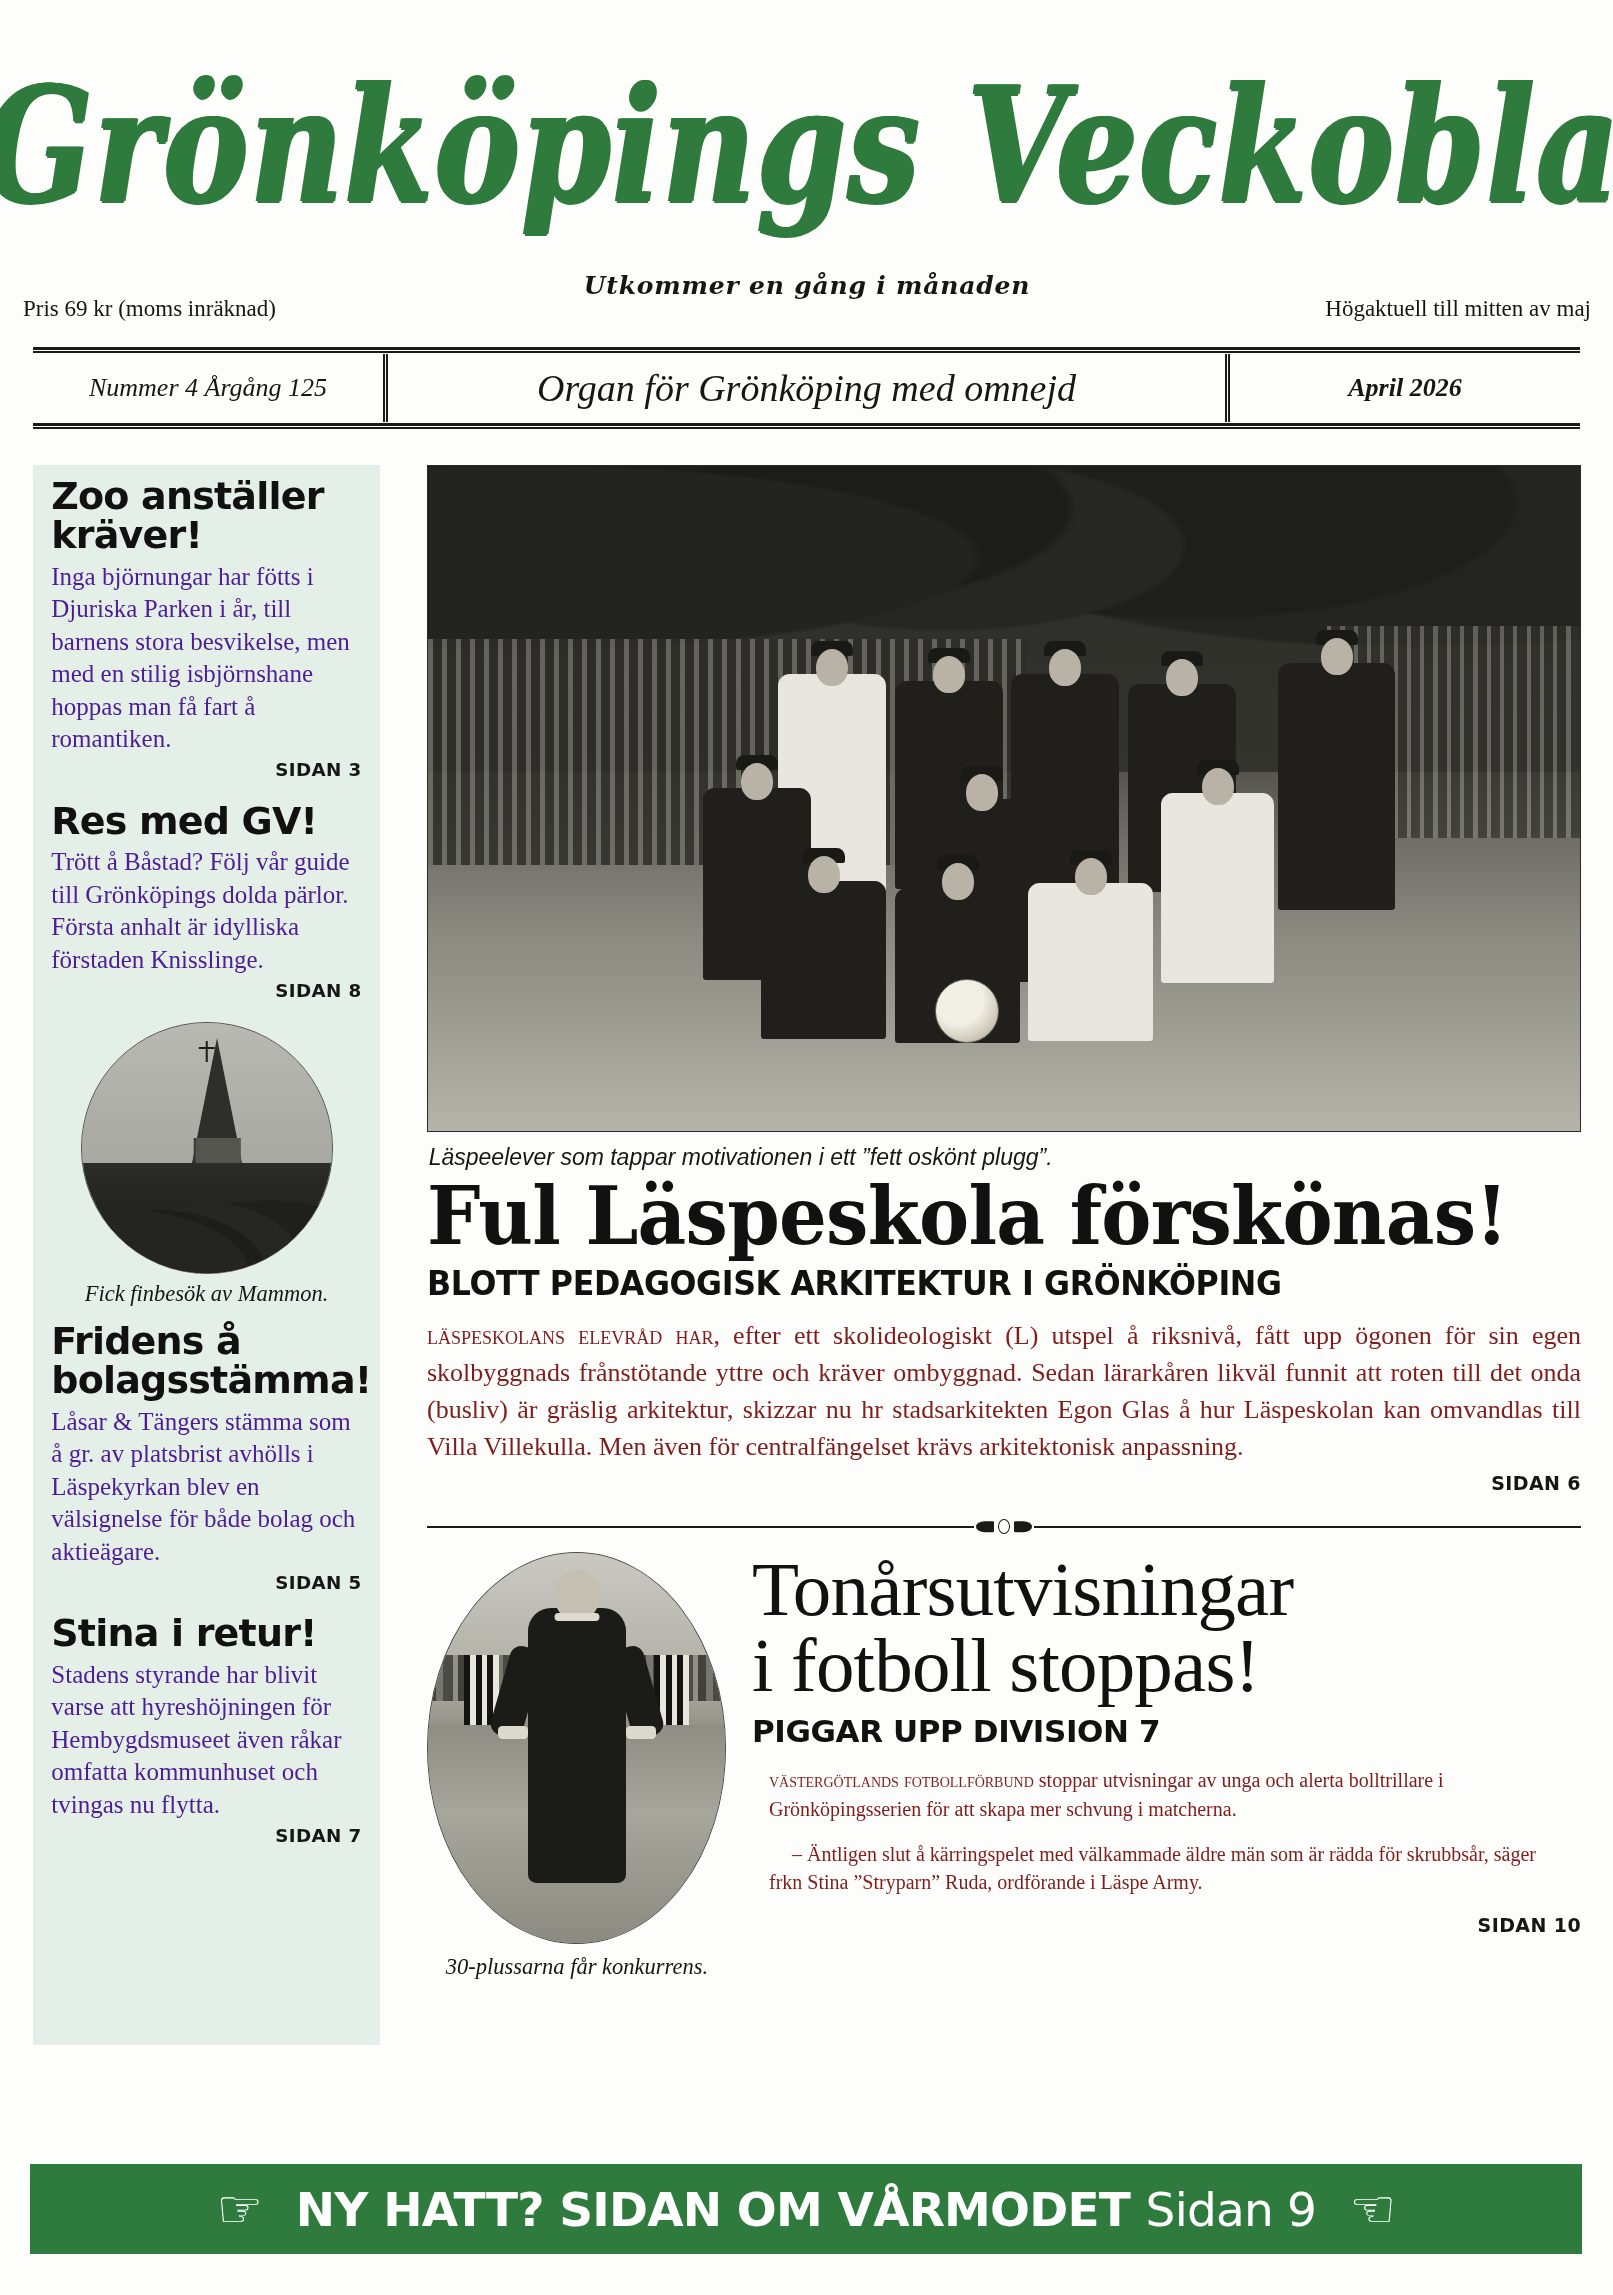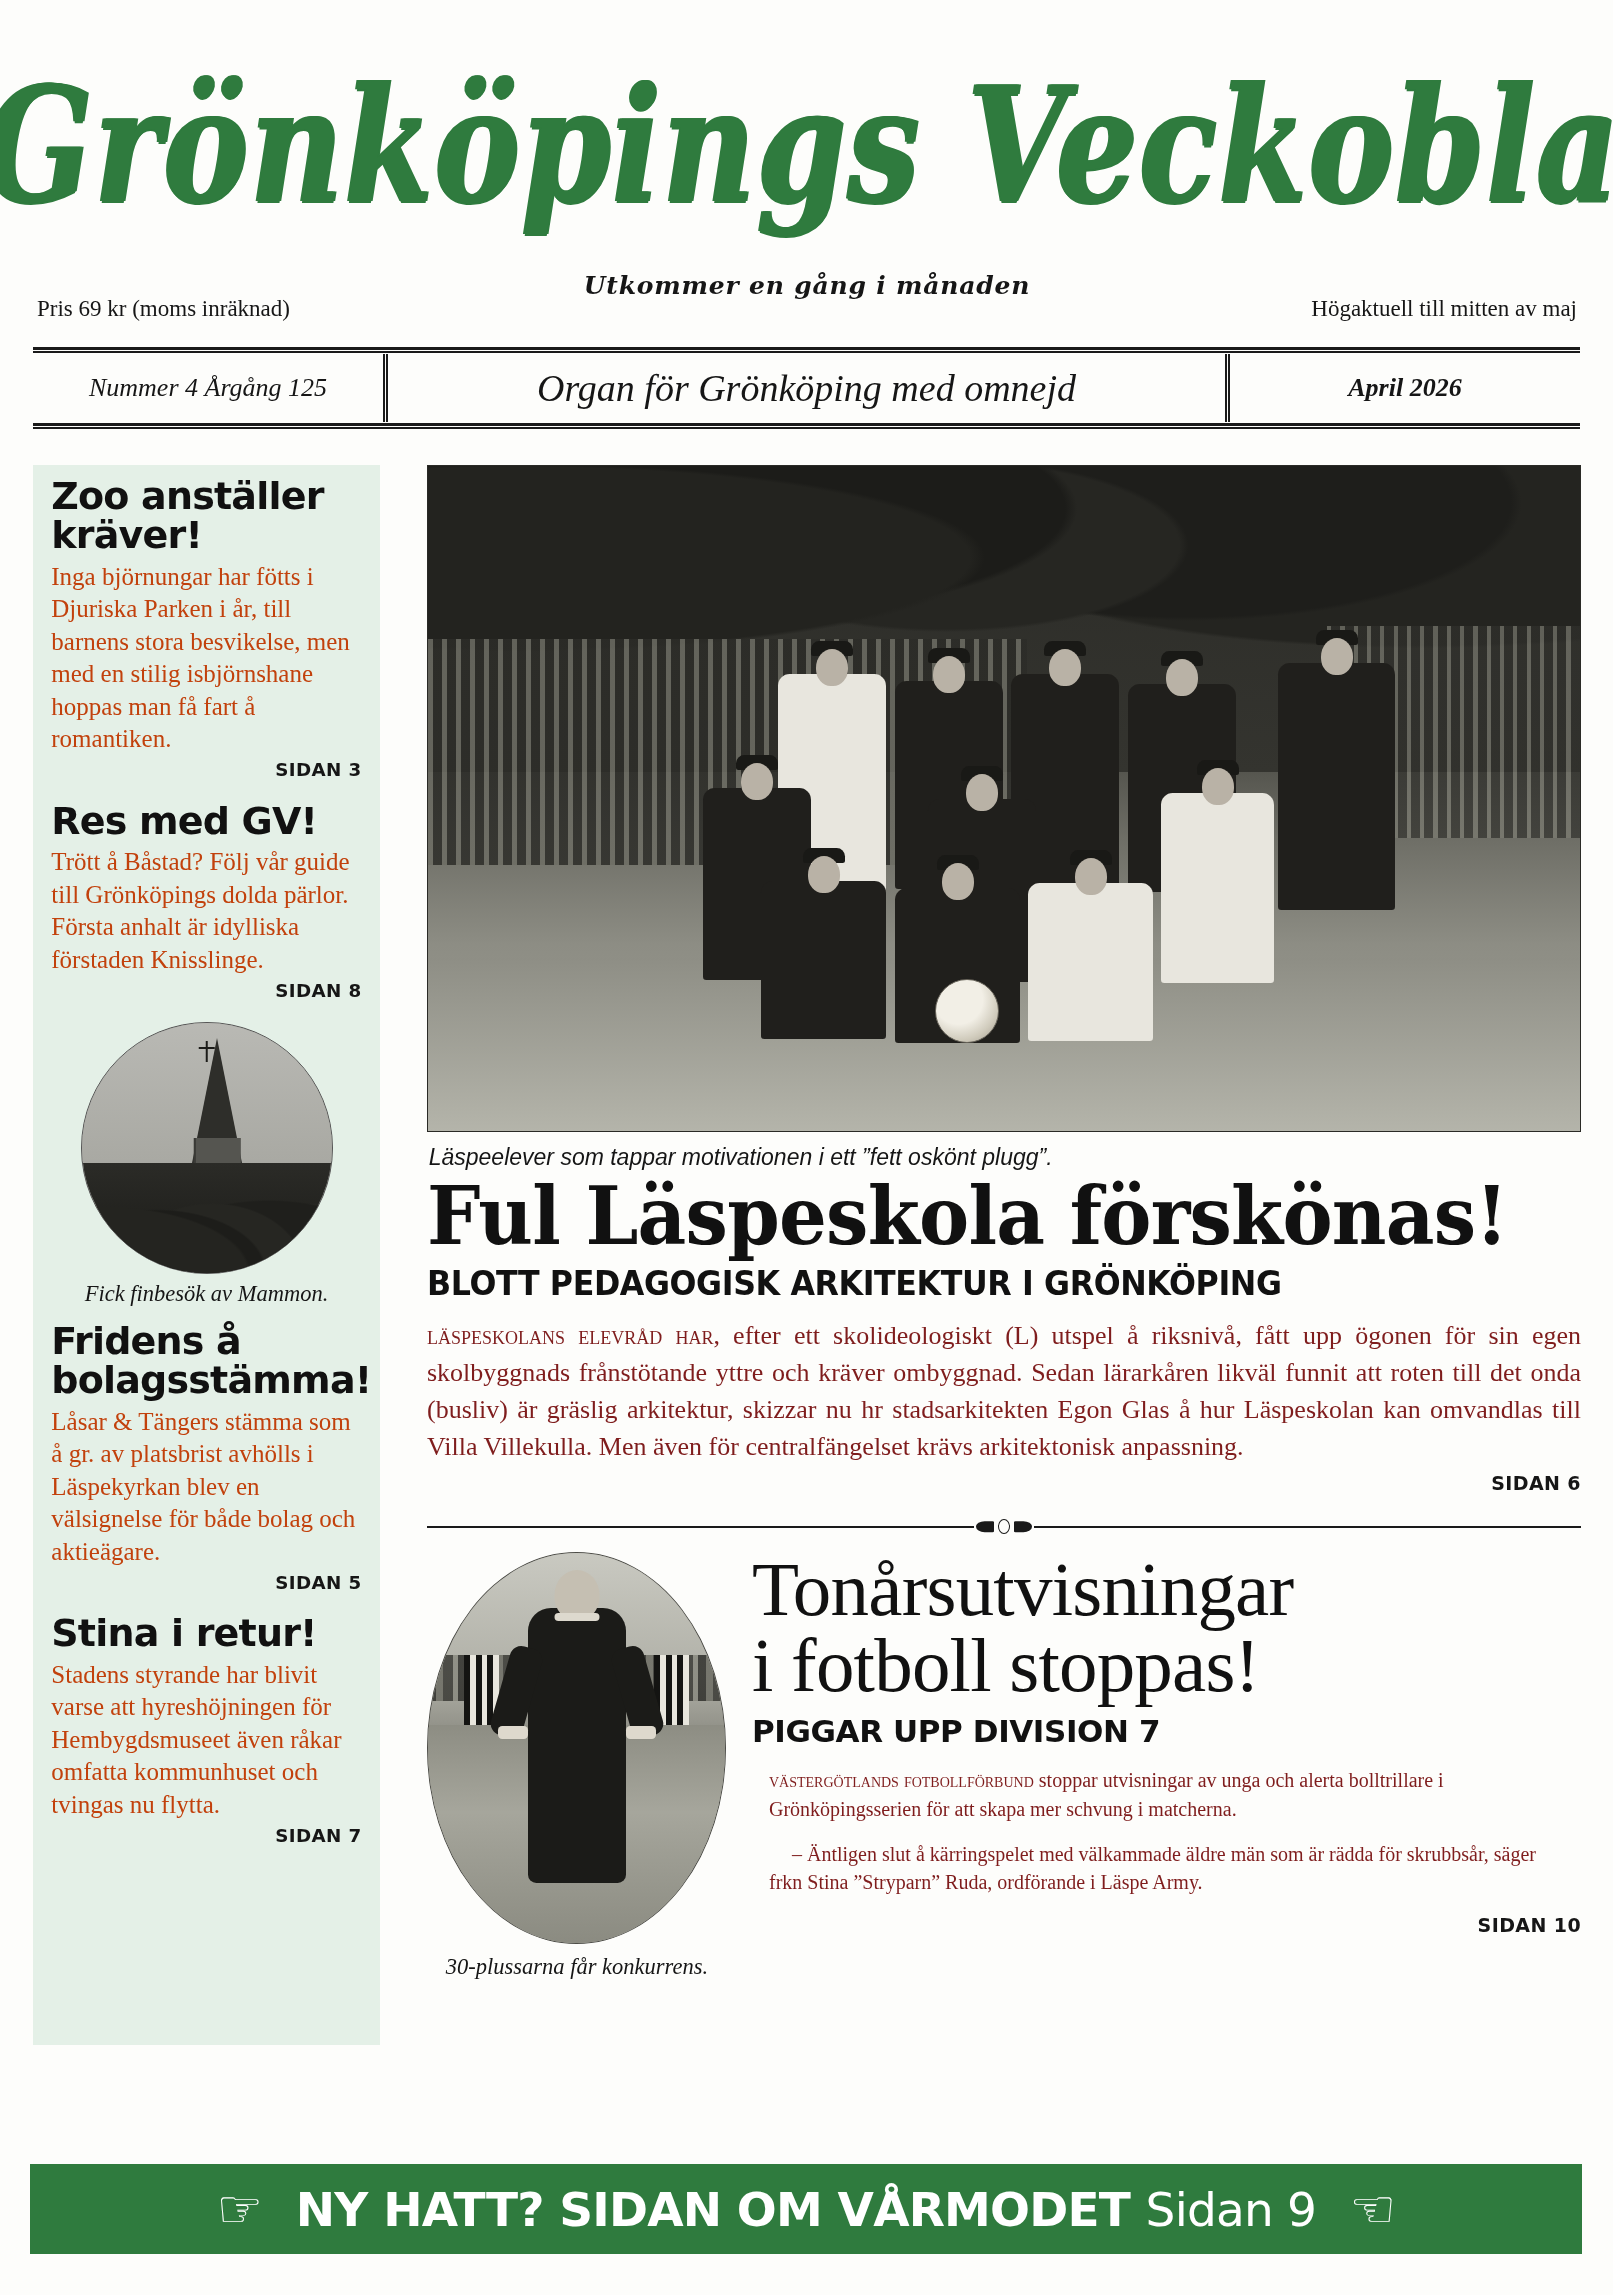--- a/index.html
+++ b/index.html
@@ -49,21 +49,21 @@
   }
 
   
   .header-line {
     position: absolute;
     width: 1614px;
     left: 0;
     display: flex;
     align-items: flex-end;
     justify-content: space-between;
-    padding: 0 37px;
+    padding: 0 23px;
     box-sizing: border-box;
     top: 296px;
   }
   .hdr-price {
     font-size: 23px;
     font-family: "Liberation Serif", serif;
   }
   .hdr-freq {
     font-family: "DejaVu Serif", serif;
     font-weight: bold;
@@ -156,21 +156,21 @@
     line-height: 1.04;
     letter-spacing: -0.8px;
     margin: 0 0 5px 0;
     color: #111;
   }
   .sb-body {
     font-family: "Liberation Serif", serif;
     font-size: 25px;
     line-height: 1.30;
     margin: 0;
-    color: #c2410c;
+    color: #4c1d95;
   }
   .sb-page {
     font-family: "DejaVu Sans", sans-serif;
     font-weight: bold;
     font-size: 18.3px;
     letter-spacing: 0.4px;
     text-align: right;
     margin-top: 3.3px;
   }
   .sb-block { margin-bottom: 21.7px; }

